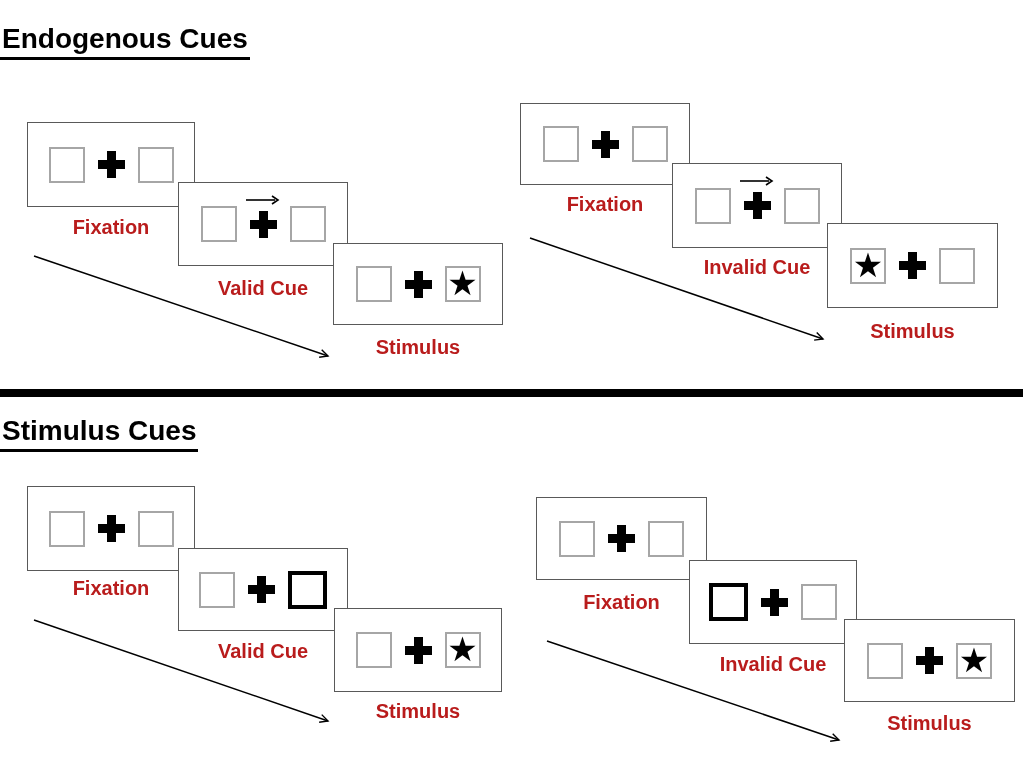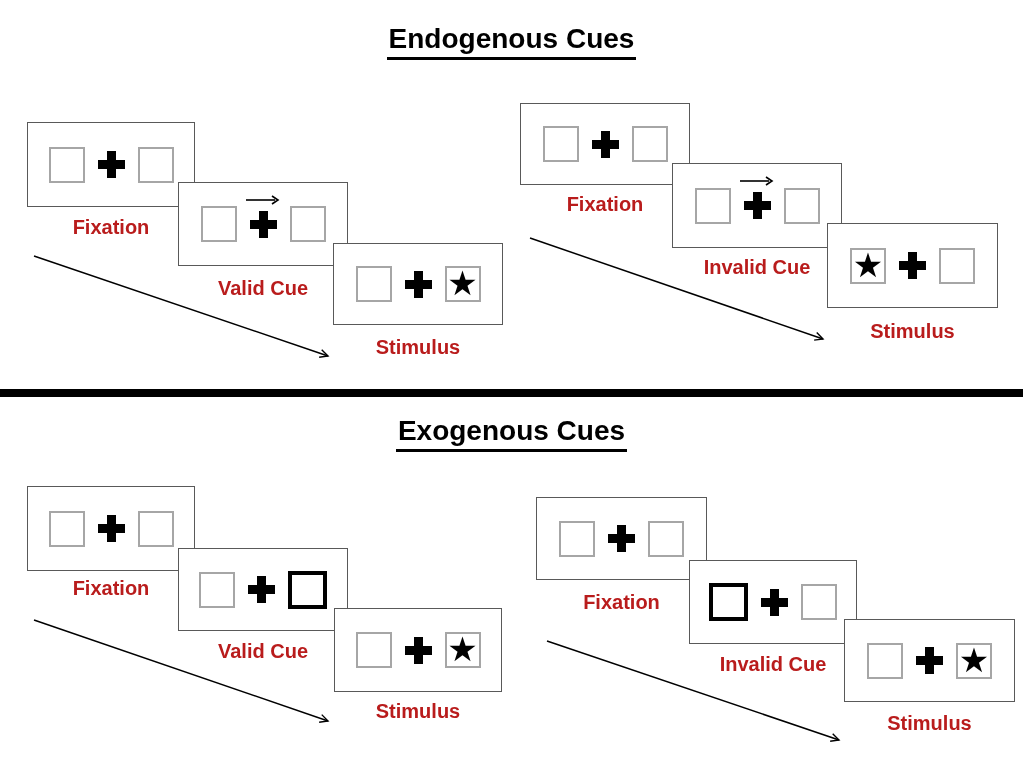--- a/index.html
+++ b/index.html
@@ -14,21 +14,20 @@
   .arrow-overlay {
     position: absolute;
     left: 0; top: 0;
     z-index: 0;
     pointer-events: none;
   }
   .section-title {
     position: absolute;
     left: 0;
     width: 100%;
-    text-align: center;
     z-index: 4;
   }
   .section-title span {
     display: inline-block;
     font-size: 28px;
     font-weight: bold;
     color: #000;
     border-bottom: 3px solid #000;
     padding: 0 2px 2px 2px;
     line-height: 1.1;
@@ -124,21 +123,21 @@
     <line x1="530" y1="238" x2="823" y2="339" stroke="#000" stroke-width="1.5" marker-end="url(#ah)"></line>
     <line x1="34" y1="620" x2="328" y2="721" stroke="#000" stroke-width="1.5" marker-end="url(#ah)"></line>
     <line x1="547" y1="641" x2="839" y2="740" stroke="#000" stroke-width="1.5" marker-end="url(#ah)"></line>
   </svg>
 
   <div class="section-title" style="top:24px">
     <span>Endogenous Cues</span>
   </div>
   <div class="divider"></div>
   <div class="section-title" style="top:416px">
-    <span>Exogenous Cues</span>
+    <span>Stimulus Cues</span>
   </div>
 
   <div class="panel z1" style="left:27px;top:122px;width:168px;height:85px">
     <span class="sq"></span>
     <span class="cross-wrap">
         <span class="cross"></span>
       </span>
     <span class="sq"></span>
   </div>
   <div class="panel z2" style="left:178px;top:182px;width:170px;height:84px">

